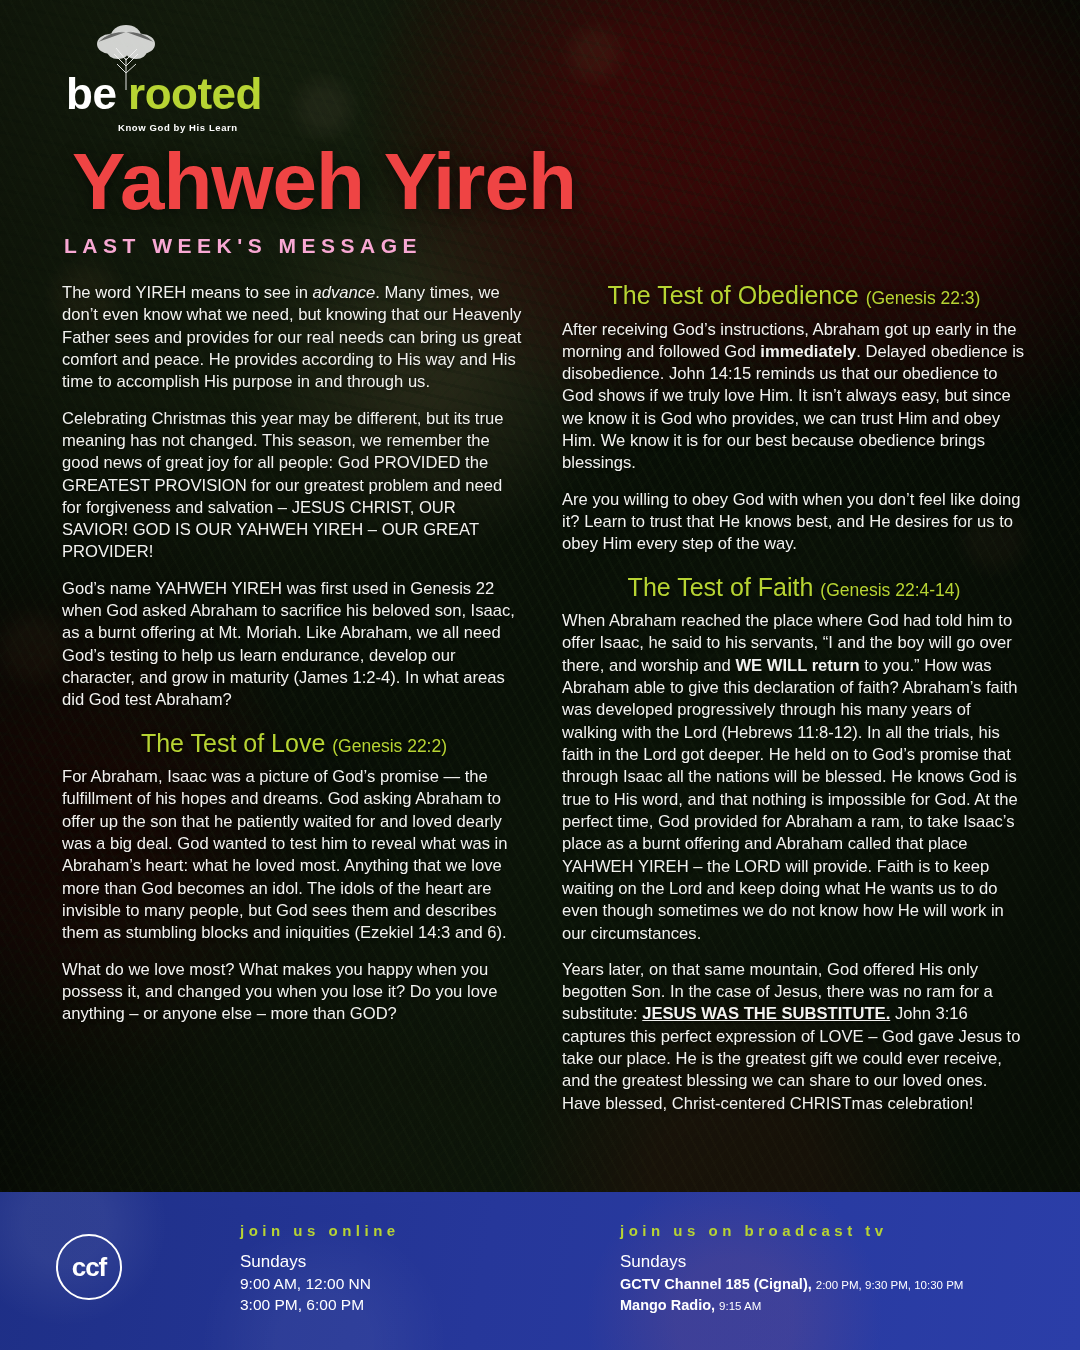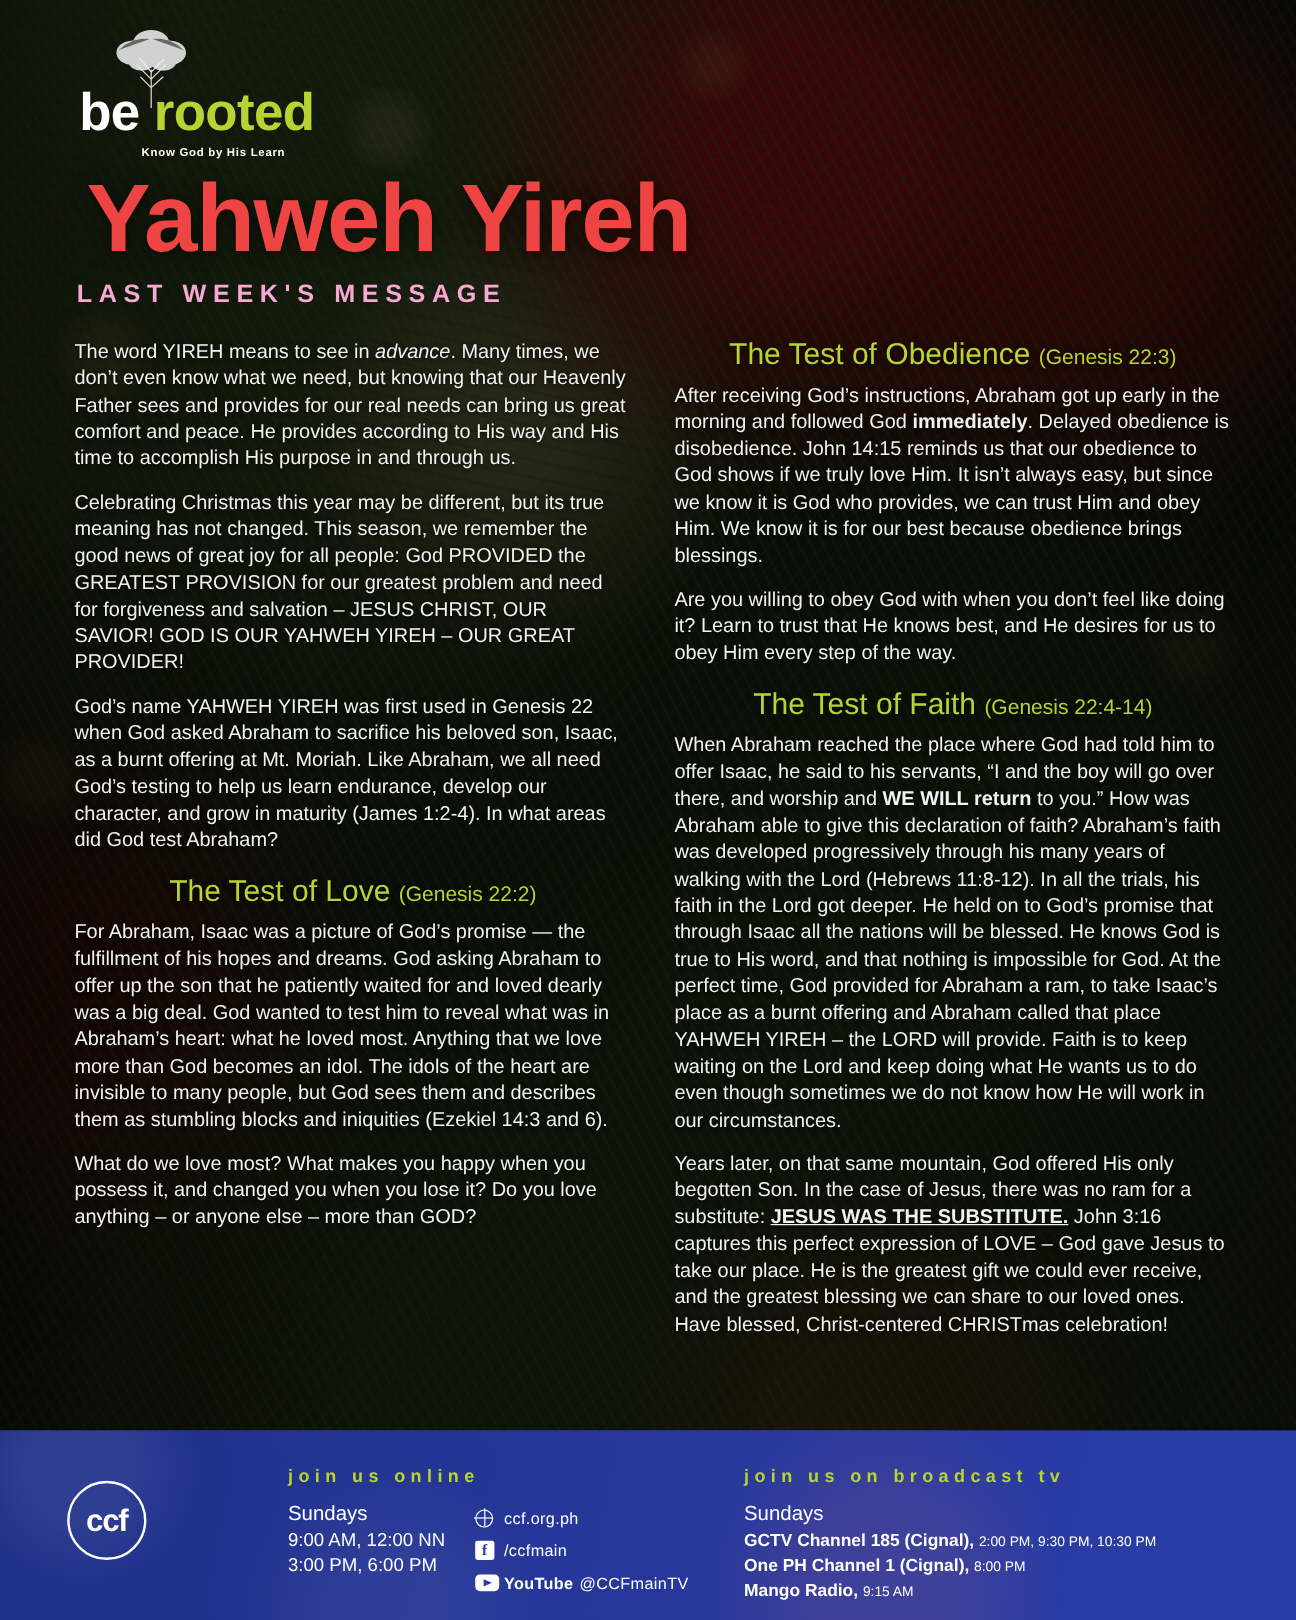--- a/index.html
+++ b/index.html
@@ -274,54 +274,29 @@
 
       <div class="ccf-logo">ccf</div>
 
       <div class="f-head f-online-head">join us online</div>
       <div class="f-sundays f-online-sundays">Sundays</div>
       <div class="f-times f-online-times">
         <div>9:00 AM, 12:00 NN</div>
         <div>3:00 PM, 6:00 PM</div>
       </div>
 
-      <div class="f-socials">
-        <div class="f-social-row">
-          <span class="ic">
-              <span class="ic-globe"></span>
-            </span>
-          <span>ccf.org.ph</span>
-        </div>
-        <div class="f-social-row">
-          <span class="ic">
-              <span class="ic-fb">f</span>
-            </span>
-          <span>/ccfmain</span>
-        </div>
-        <div class="f-social-row">
-          <span class="ic">
-              <span class="ic-yt"></span>
-            </span>
-          <span class="yt-label">YouTube</span>
-          <span>@CCFmainTV</span>
-        </div>
-      </div>
 
       <div class="f-head f-tv-head">join us on broadcast tv</div>
       <div class="f-sundays f-tv-sundays">Sundays</div>
       <div class="f-tv-lines">
         <div>
           <strong>GCTV Channel 185 (Cignal),</strong>
           <span class="sm">2:00 PM, 9:30 PM, 10:30 PM</span>
         </div>
         <div>
-          <strong>One PH Channel 1 (Cignal),</strong>
-          <span class="sm">8:00 PM</span>
-        </div>
-        <div>
           <strong>Mango Radio,</strong>
           <span class="sm">9:15 AM</span>
         </div>
       </div>
     </div>
 
   </div>
 </div>
 
 </body></html>

